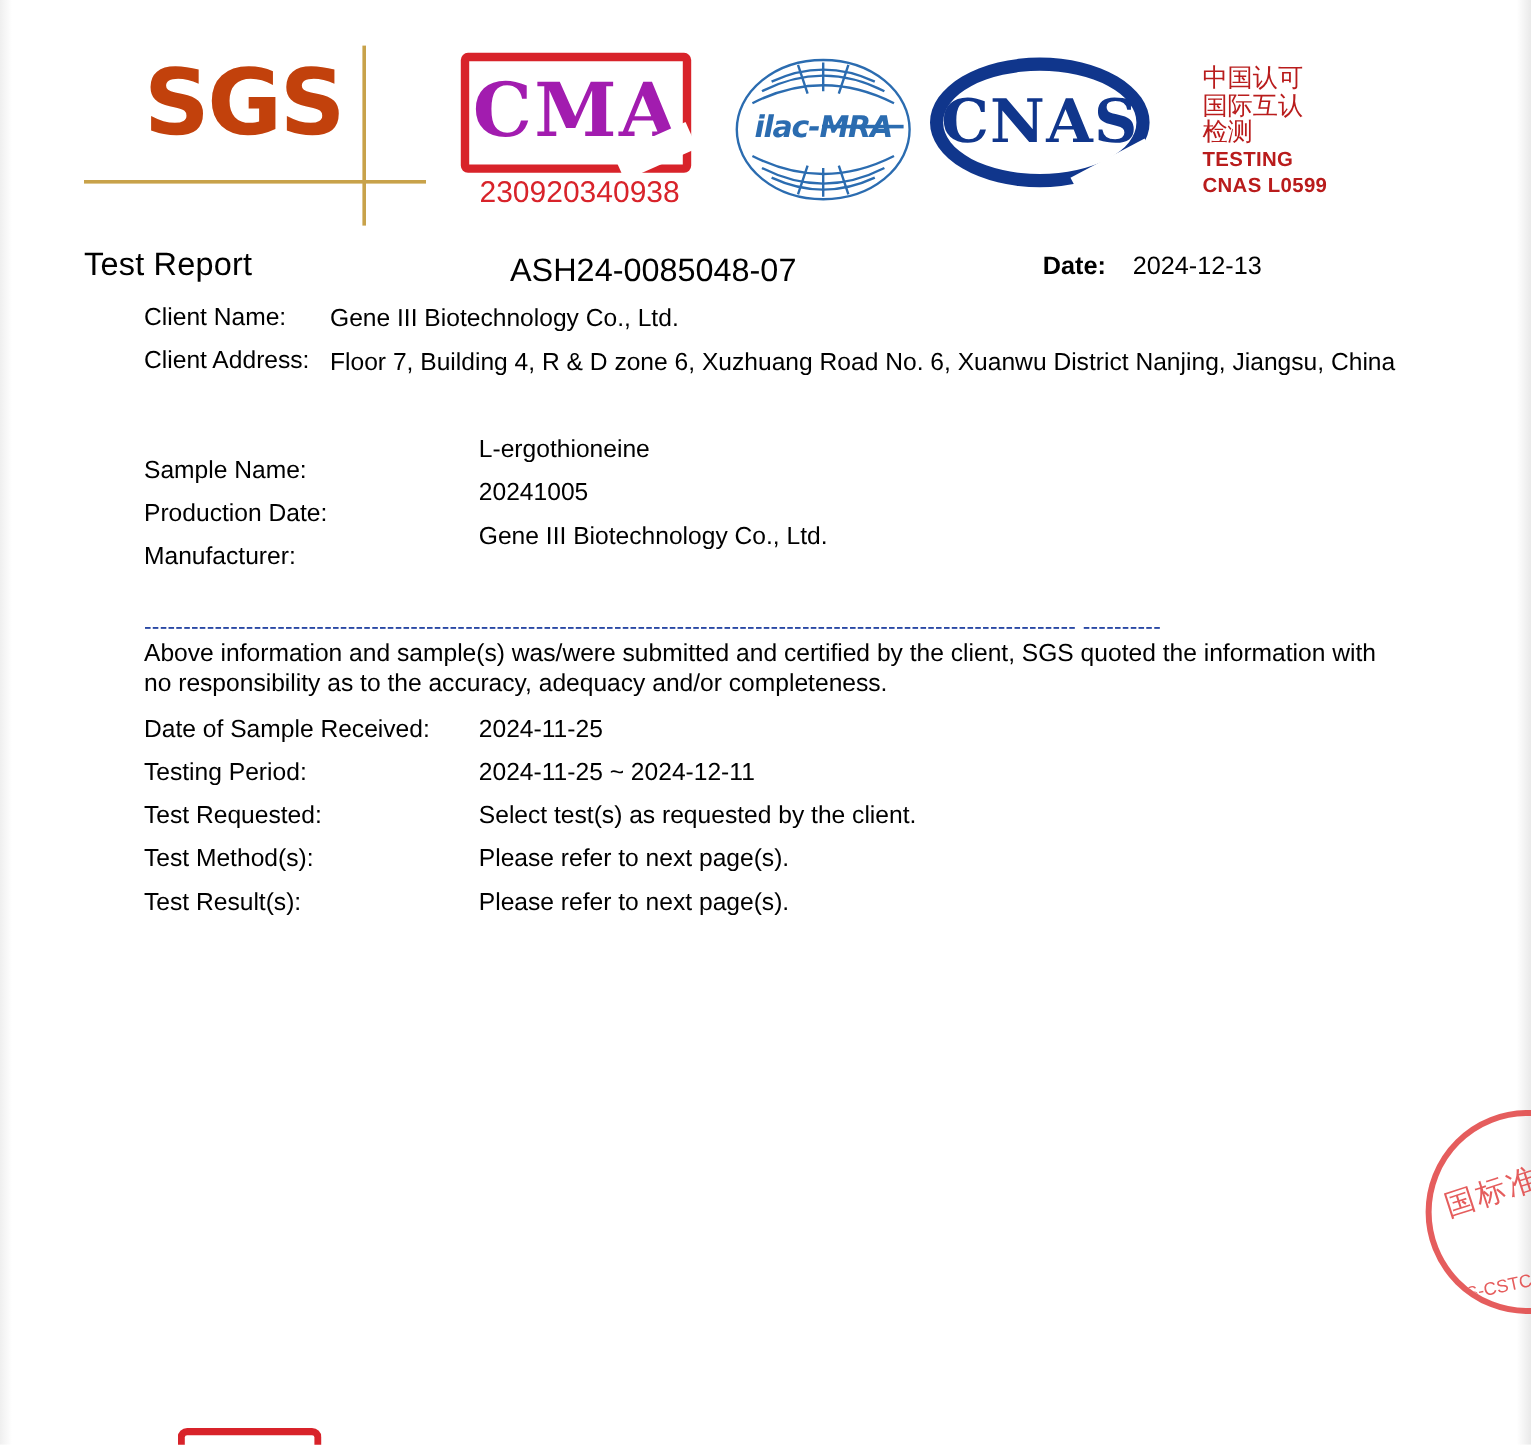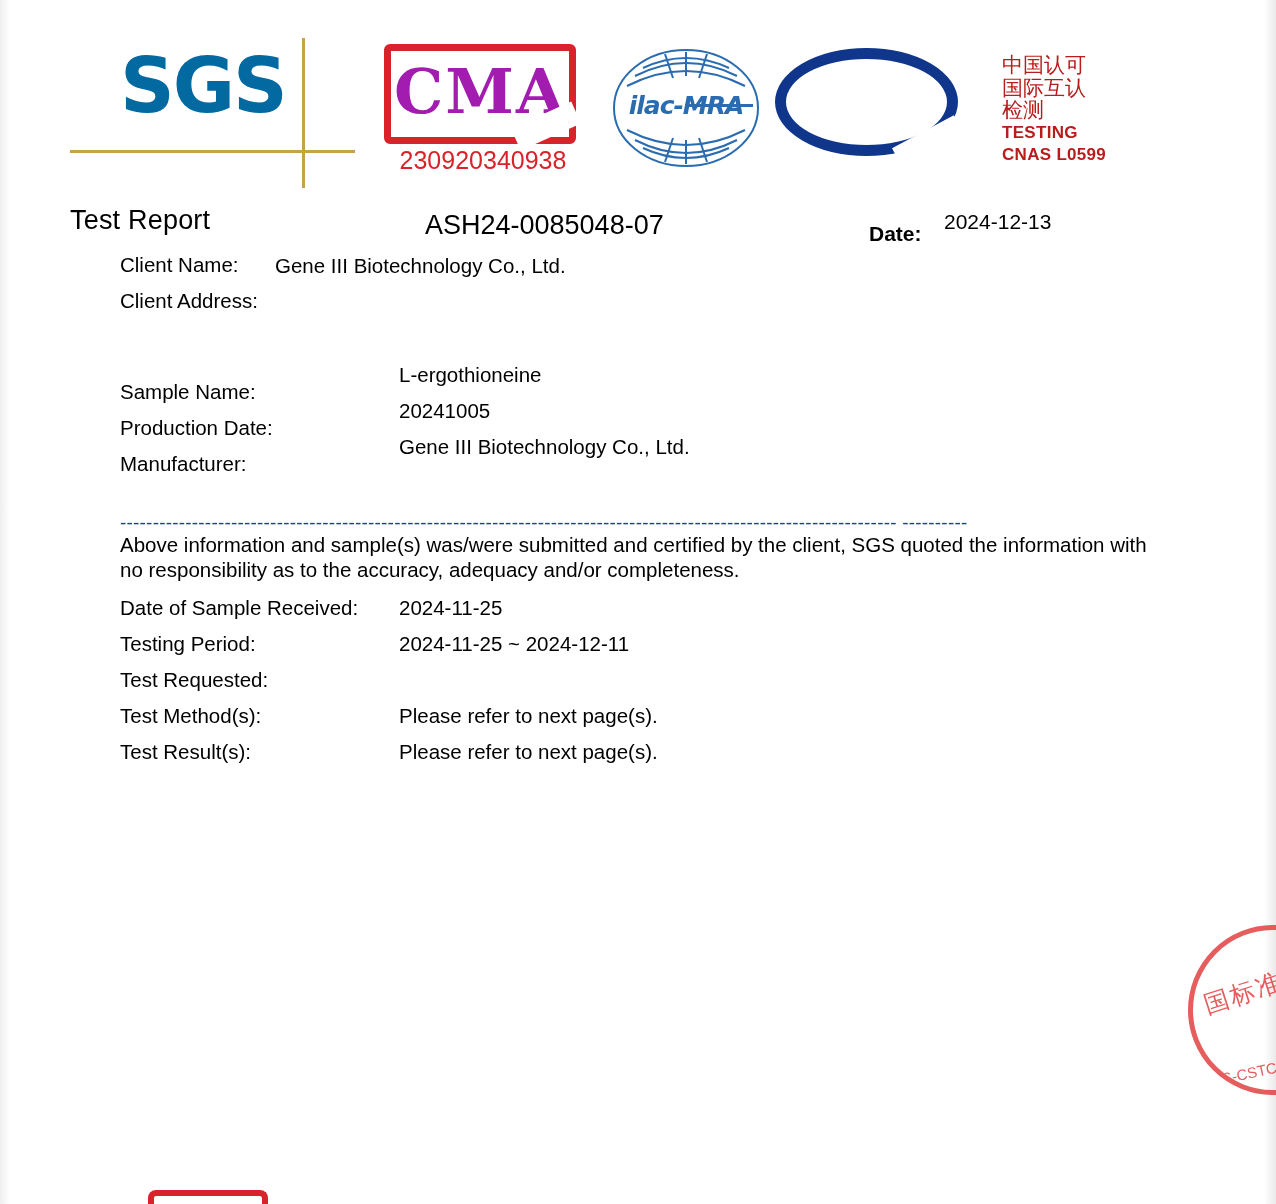--- a/index.html
+++ b/index.html
@@ -34,21 +34,21 @@
     height: 125px;
   }
   .sgs-text {
     position: absolute;
     left: 50px;
     top: 10px;
     font-family: "DejaVu Sans", sans-serif;
     font-weight: bold;
     font-size: 76px;
     letter-spacing: -2px;
-    color: #0369a1;
+    color: #c2410c;
     line-height: 1;
   }
   .sgs-hline {
     position: absolute;
     left: 0px;
     top: 112px;
     width: 285px;
     height: 3px;
     background: #c8a24a;
   }
@@ -229,21 +229,20 @@
     left: 425px;
     top: 5px;
     font-size: 27px;
   }
   .date-label {
     position: absolute;
     left: 869px;
     top: 5px;
     font-size: 21px;
     font-weight: bold;
-    margin-top: 12px;
   }
   .date-value {
     position: absolute;
     left: 944px;
     top: 5px;
     font-size: 21px;
   }
 
   
   .client-block {
@@ -450,20 +449,21 @@
         <path d="M58 116 L66 92"></path>
         <path d="M100 116 L92 92"></path>
       </g>
     </svg>
     <div class="ilac-text">ilac-MRA</div>
     <div class="ilac-strike"></div>
   </div>
 
   <div class="cnas-logo">
     <div class="cnas-ellipse"></div>
+    <div class="cnas-text">CNAS</div>
     <div class="cnas-notch"></div>
   </div>
 
   <div class="cnas-caption">
     <div class="cn">中国认可</div>
     <div class="cn">国际互认</div>
     <div class="cn">检测</div>
     <div class="en">TESTING</div>
     <div class="en">CNAS L0599</div>
   </div>
@@ -477,20 +477,21 @@
   <div class="date-value">2024-12-13</div>
 </div>
 
 <div class="client-block">
   <div class="client-row">
     <div class="client-label">Client Name:</div>
     <div class="client-value">Gene III Biotechnology Co., Ltd.</div>
   </div>
   <div class="client-row">
     <div class="client-label">Client Address:</div>
+    <div class="client-value indent-addr">Floor 7, Building 4, R &amp; D zone 6, Xuzhuang Road No. 6, Xuanwu District Nanjing, Jiangsu, China</div>
   </div>
 </div>
 
 <div class="sample-block">
   <div class="sample-row">
     <div class="sample-label">Sample Name:</div>
     <div class="sample-value">L-ergothioneine</div>
   </div>
   <div class="sample-row">
     <div class="sample-label">Production Date:</div>
@@ -510,20 +511,21 @@
   <div class="testinfo-row">
     <div class="testinfo-label">Date of Sample Received:</div>
     <div class="testinfo-value">2024-11-25</div>
   </div>
   <div class="testinfo-row">
     <div class="testinfo-label">Testing Period:</div>
     <div class="testinfo-value">2024-11-25 ~ 2024-12-11</div>
   </div>
   <div class="testinfo-row">
     <div class="testinfo-label">Test Requested:</div>
+    <div class="testinfo-value">Select test(s) as requested by the client.</div>
   </div>
   <div class="testinfo-row">
     <div class="testinfo-label">Test Method(s):</div>
     <div class="testinfo-value">Please refer to next page(s).</div>
   </div>
   <div class="testinfo-row">
     <div class="testinfo-label">Test Result(s):</div>
     <div class="testinfo-value">Please refer to next page(s).</div>
   </div>
 </div>

